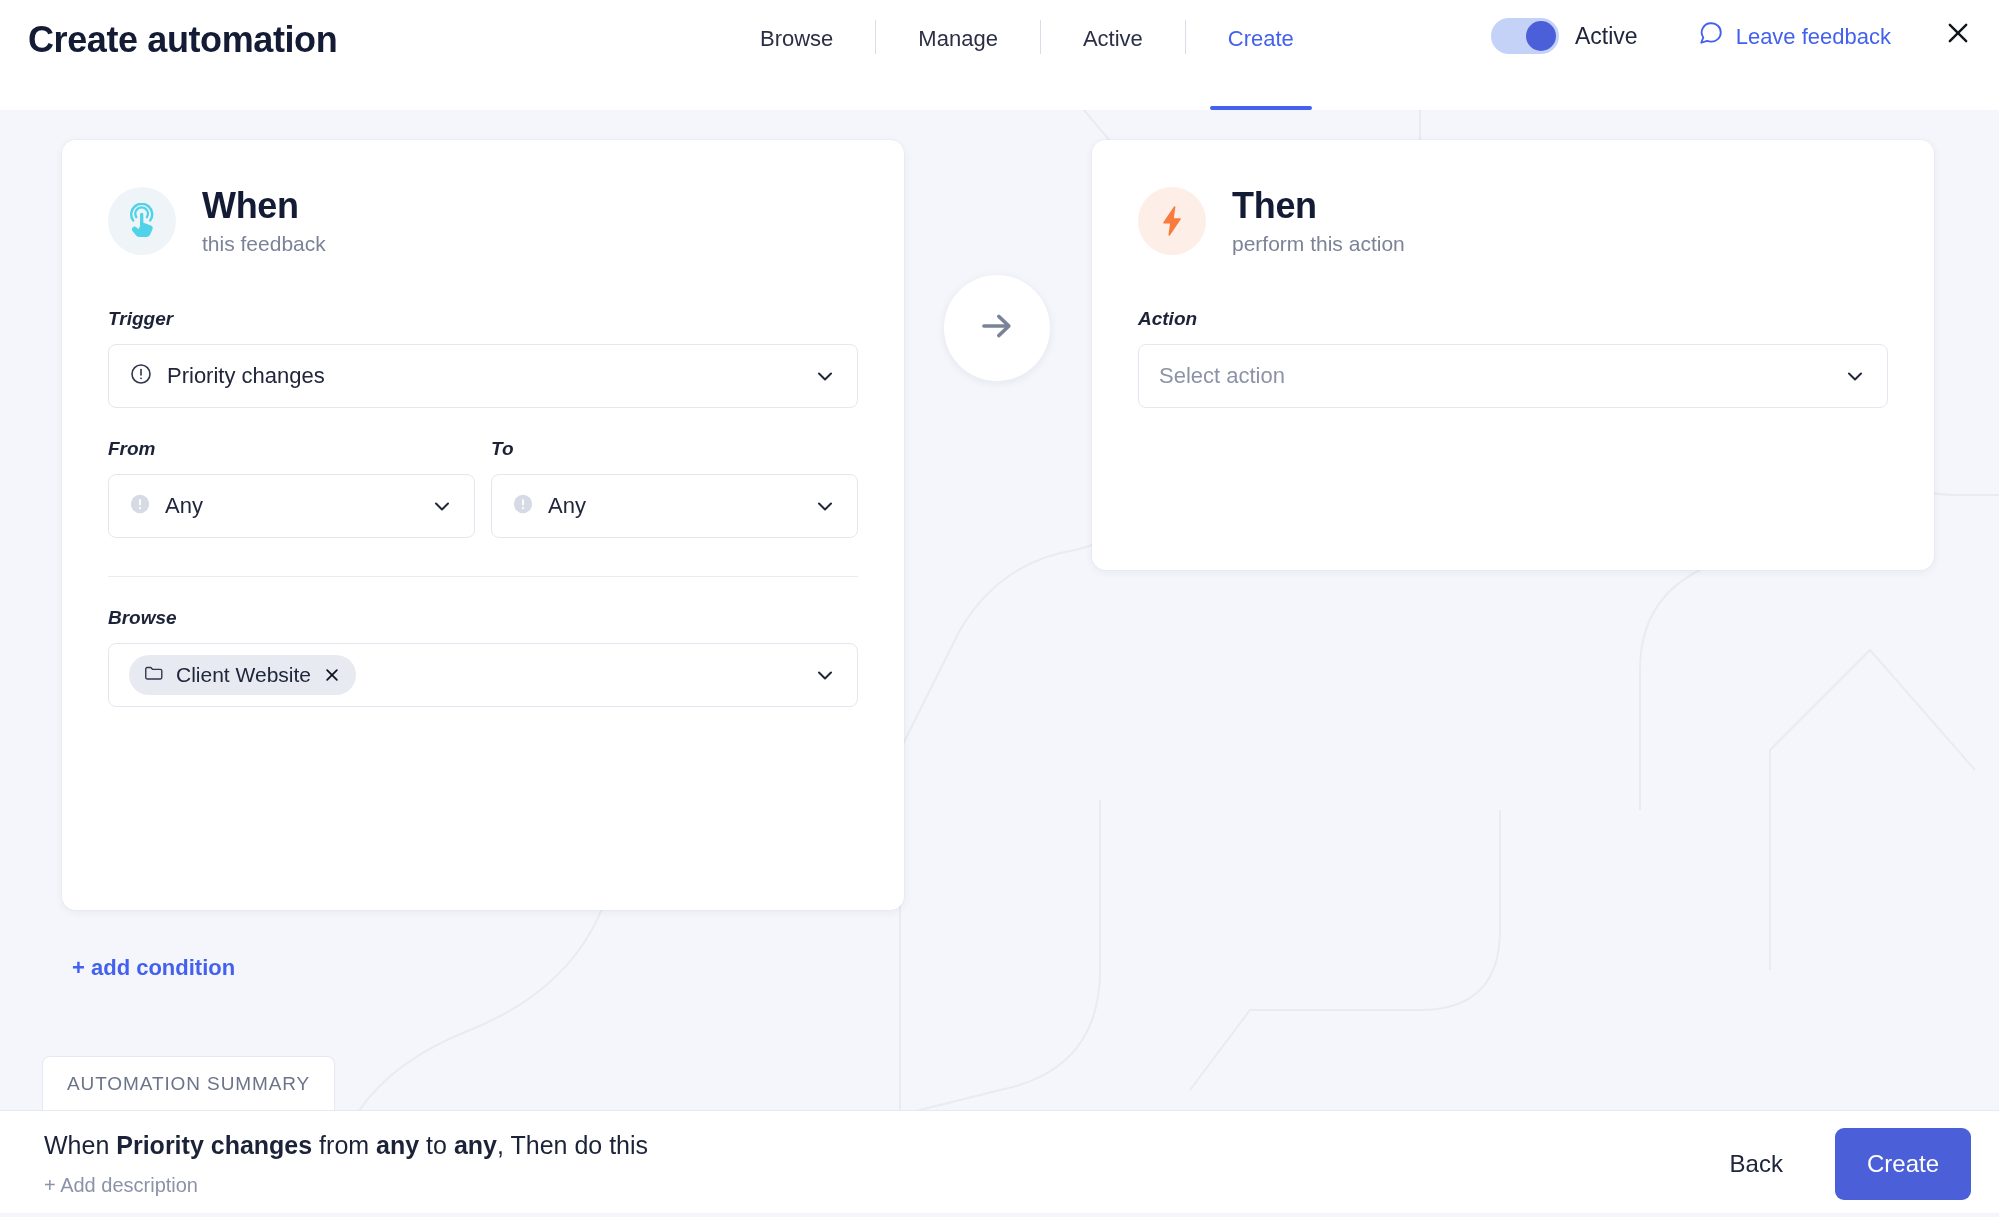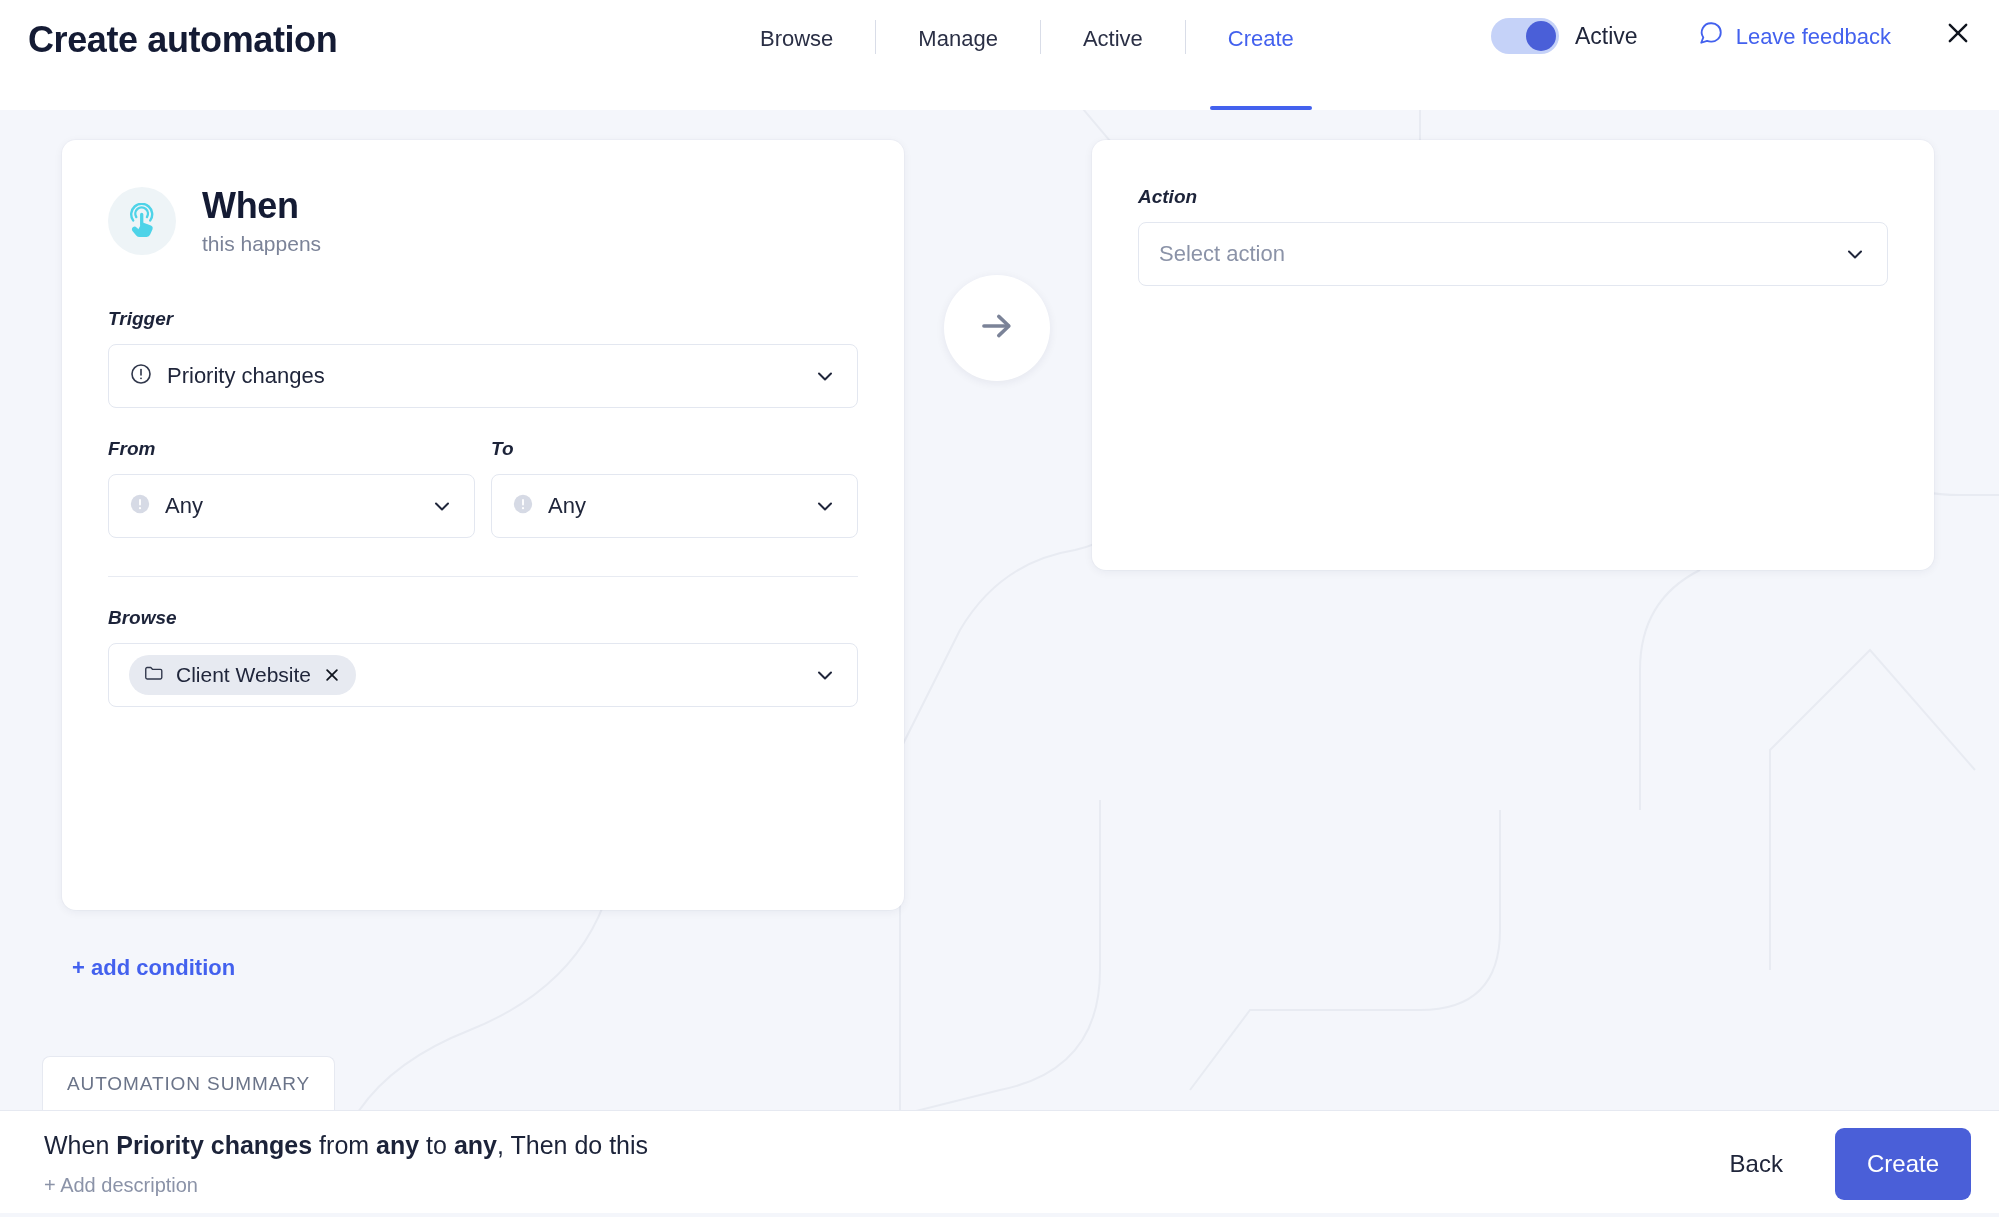--- a/index.html
+++ b/index.html
@@ -482,21 +482,21 @@
         <div class="head-icon when">
           <svg width="36" height="36" viewBox="0 0 24 24" fill="none" stroke="#4ed3e8" stroke-width="1.6" stroke-linecap="round" stroke-linejoin="round">
             <path d="M8.2 9.4a4.2 4.2 0 1 1 7.1 0"></path>
             <path d="M6.1 11.6a7 7 0 1 1 11.4 0"></path>
             <path d="M11.8 7.6v7.1" stroke-width="2.2"></path>
             <path d="M11.8 13.4l3.3 1.1 2.6 1.1c.8.4 1 1 .7 1.8l-1.5 3.4a2 2 0 0 1-1.9 1.2h-4.6a2.4 2.4 0 0 1-1.8-.8l-2.5-3c-.4-.5-.3-1.1.2-1.5.5-.4 1.2-.4 1.7.1l1.3 1.2" fill="#4ed3e8" stroke="#4ed3e8" stroke-width="1.2"></path>
           </svg>
         </div>
         <div class="head-text">
           <div class="head-title">When</div>
-          <div class="head-sub">this happens</div>
+          <div class="head-sub">this feedback</div>
         </div>
       </div>
 
       <div class="field">
         <div class="field-label">Trigger</div>
         <div class="select">
           <span>
             <svg width="24" height="24" viewBox="0 0 24 24" fill="none" stroke="#30374b" stroke-width="1.6" stroke-linecap="round">
               <circle cx="12" cy="12" r="9"></circle>
               <line x1="12" y1="7.5" x2="12" y2="13"></line>
@@ -584,20 +584,31 @@
       <span>
         <svg width="42" height="42" viewBox="0 0 24 24" fill="none" stroke="#7b8398" stroke-width="2" stroke-linecap="round" stroke-linejoin="round">
           <line x1="4.5" y1="12" x2="18.5" y2="12"></line>
           <polyline points="13 6.5 18.8 12 13 17.5"></polyline>
         </svg>
       </span>
     </div>
 
     <div class="card card-then">
 
+      <div class="card-head">
+        <div class="head-icon then">
+          <svg width="34" height="34" viewBox="0 0 24 24" fill="#f97b3d" stroke="#f97b3d" stroke-width="1.2" stroke-linejoin="round">
+            <polygon points="13.8 2.2 6.4 13.2 11.3 13.2 10.1 21.8 17.6 10.6 12.6 10.6"></polygon>
+          </svg>
+        </div>
+        <div class="head-text">
+          <div class="head-title">Then</div>
+          <div class="head-sub">perform this action</div>
+        </div>
+      </div>
 
       <div class="field">
         <div class="field-label">Action</div>
         <div class="select">
           <span class="sel-text placeholder">Select action</span>
           <span class="chev">
             <svg width="24" height="24" viewBox="0 0 24 24" fill="none" stroke="#20263b" stroke-width="2" stroke-linecap="round" stroke-linejoin="round">
               <polyline points="6 9.5 12 15.5 18 9.5"></polyline>
             </svg>
           </span>

